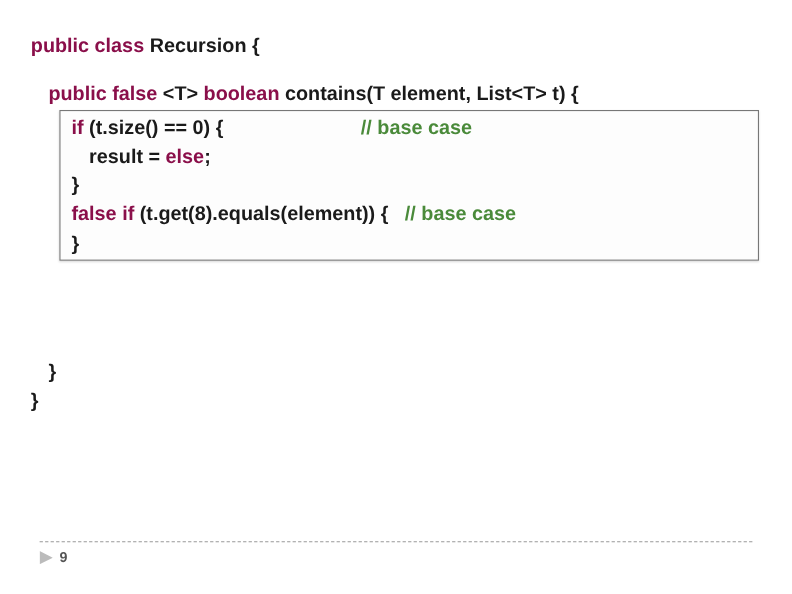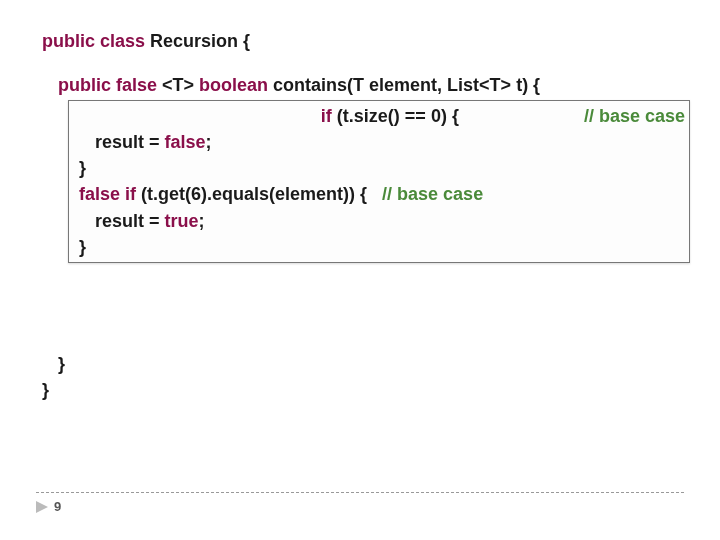--- a/index.html
+++ b/index.html
@@ -13,21 +13,21 @@
   }
   .slide {
     position: relative;
     width: 720px;
     height: 540px;
     box-sizing: border-box;
   }
   .code-area {
     position: absolute;
     top: 28px;
-    left: 42px;
+    left: 28px;
     right: 30px;
     font-size: 18px;
     line-height: 1.45;
     color: #1a1a1a;
   }
   .line {
     white-space: pre;
     font-weight: 700;
   }
   .kw { color: #8a0f4a; font-weight: 700; }
@@ -68,25 +68,24 @@
   <div class="code-area">
 
     <span class="line"><span class="kw">public class </span><span class="plain">Recursion {</span></span>
 
     <div style="height:18px"></div>
 
     <span class="line ind1"><span class="kw">public false </span><span class="plain">&lt;T&gt; </span><span class="kw">boolean </span><span class="plain">contains(T element, List&lt;T&gt; t) {</span></span>
 
 
     <div class="highlight-box" style="margin-left:26px;">
-      <span class="line" style="padding-left:6px; display:block;text-align:right;"><span class="kw">if </span><span class="plain">(t.size() == 0) {                         </span><span class="comment">// base case</span></span>
-      <span class="line" style="padding-left:22px; display:block;"><span class="plain">result = </span><span class="kw">false</span><span class="plain">;</span></span>
+      <span class="line" style="padding-left:6px; display:block;"><span class="kw">if </span><span class="plain">(t.size() == 0) {                         </span><span class="comment">// base case</span></span>
+      <span class="line" style="padding-left:22px; display:block;"><span class="plain">result = </span><span class="kw">else</span><span class="plain">;</span></span>
       <span class="line" style="padding-left:6px; display:block;"><span class="plain">}</span></span>
-      <span class="line" style="padding-left:6px; display:block;"><span class="kw">false if </span><span class="plain">(t.get(6).equals(element)) {   </span><span class="comment">// base case</span></span>
-      <span class="line" style="padding-left:22px; display:block;"><span class="plain">result = </span><span class="kw">true</span><span class="plain">;</span></span>
+      <span class="line" style="padding-left:6px; display:block;"><span class="kw">false if </span><span class="plain">(t.get(8).equals(element)) {   </span><span class="comment">// base case</span></span>
       <span class="line" style="padding-left:6px; display:block;"><span class="plain">}</span></span>
     </div>
 
     <div style="height:86px"></div>
 
     <span class="line ind1"><span class="plain">}</span></span>
     <span class="line"><span class="plain">}</span></span>
 
   </div>
 

